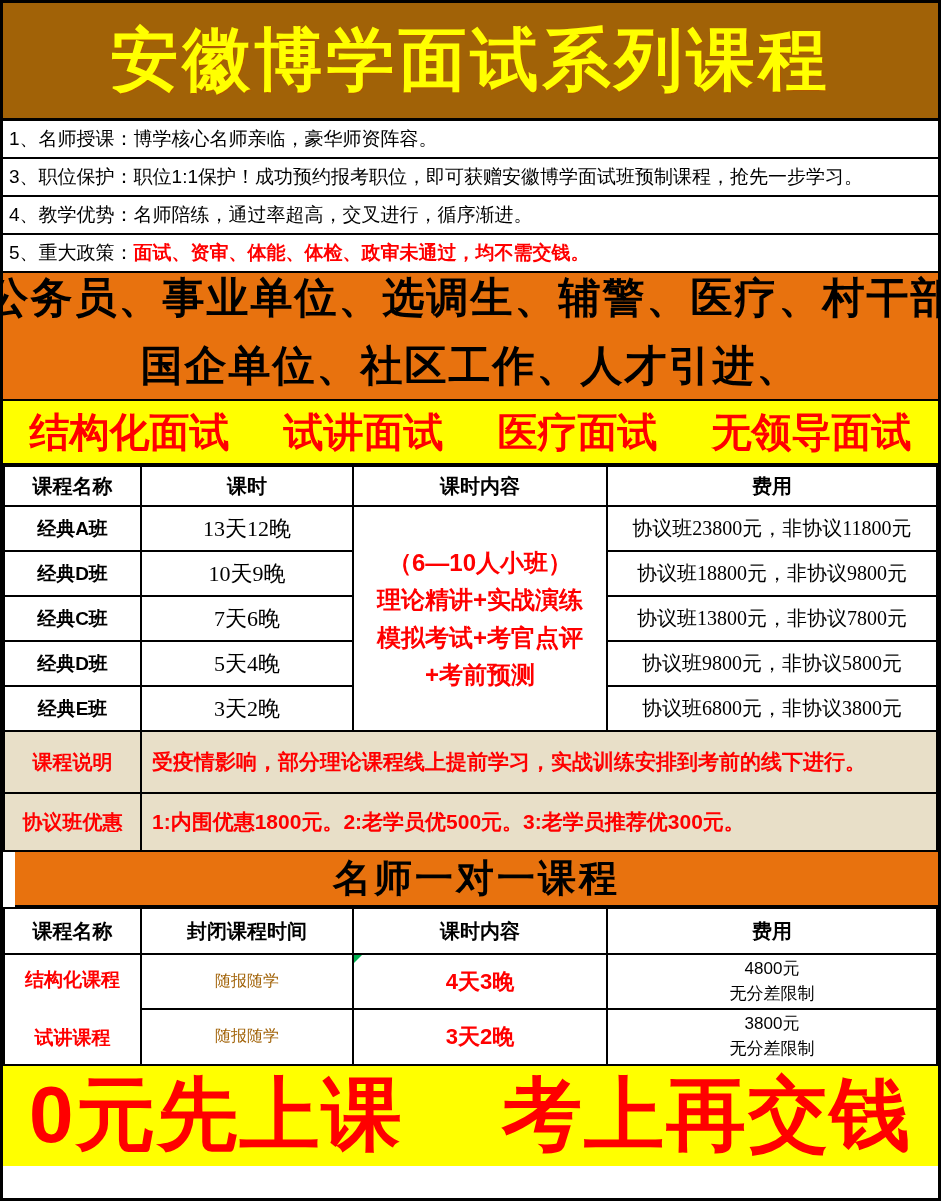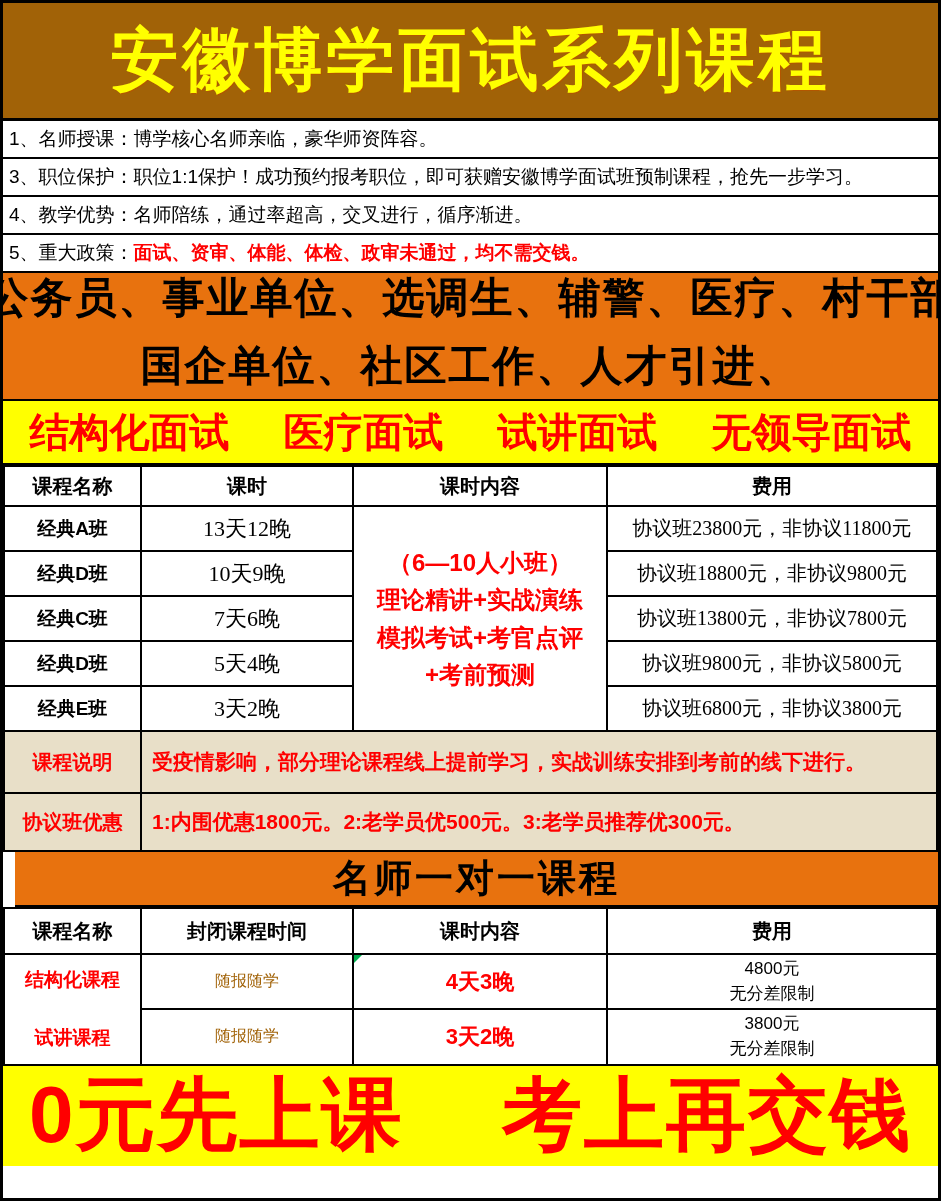--- a/index.html
+++ b/index.html
@@ -127,22 +127,22 @@
       </div>
   </div>
 
   <div class="audience-band">
     <div class="audience-line">公务员、事业单位、选调生、辅警、医疗、村干部</div>
     <div class="audience-line">国企单位、社区工作、人才引进、</div>
   </div>
 
   <div class="types-band">
     <span class="type-item">结构化面试</span>
+    <span class="type-item">试讲面试</span>
     <span class="type-item">医疗面试</span>
-    <span class="type-item">试讲面试</span>
     <span class="type-item">无领导面试</span>
   </div>
 
   <table>
     <colgroup>
         <col class="c1">
         <col class="c2">
         <col class="c3">
         <col>
       </colgroup>

